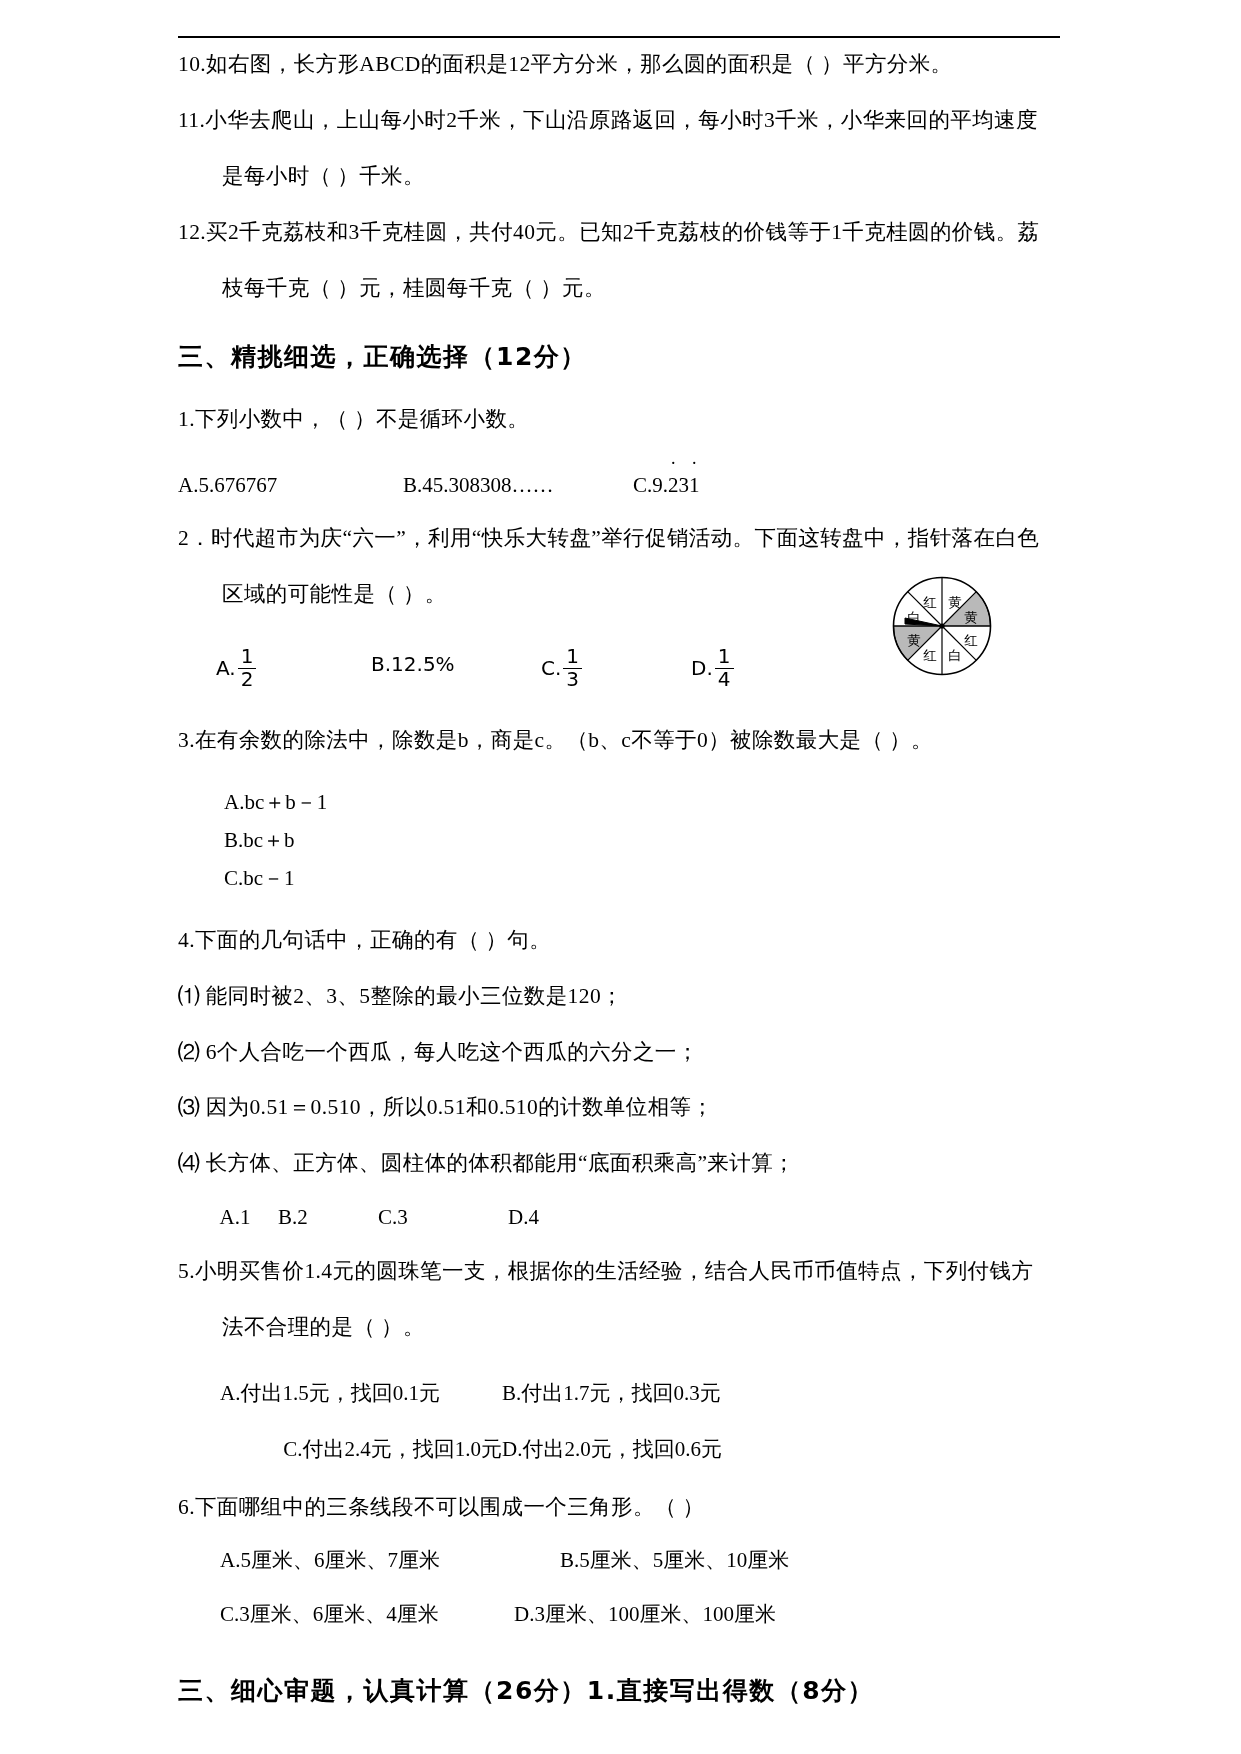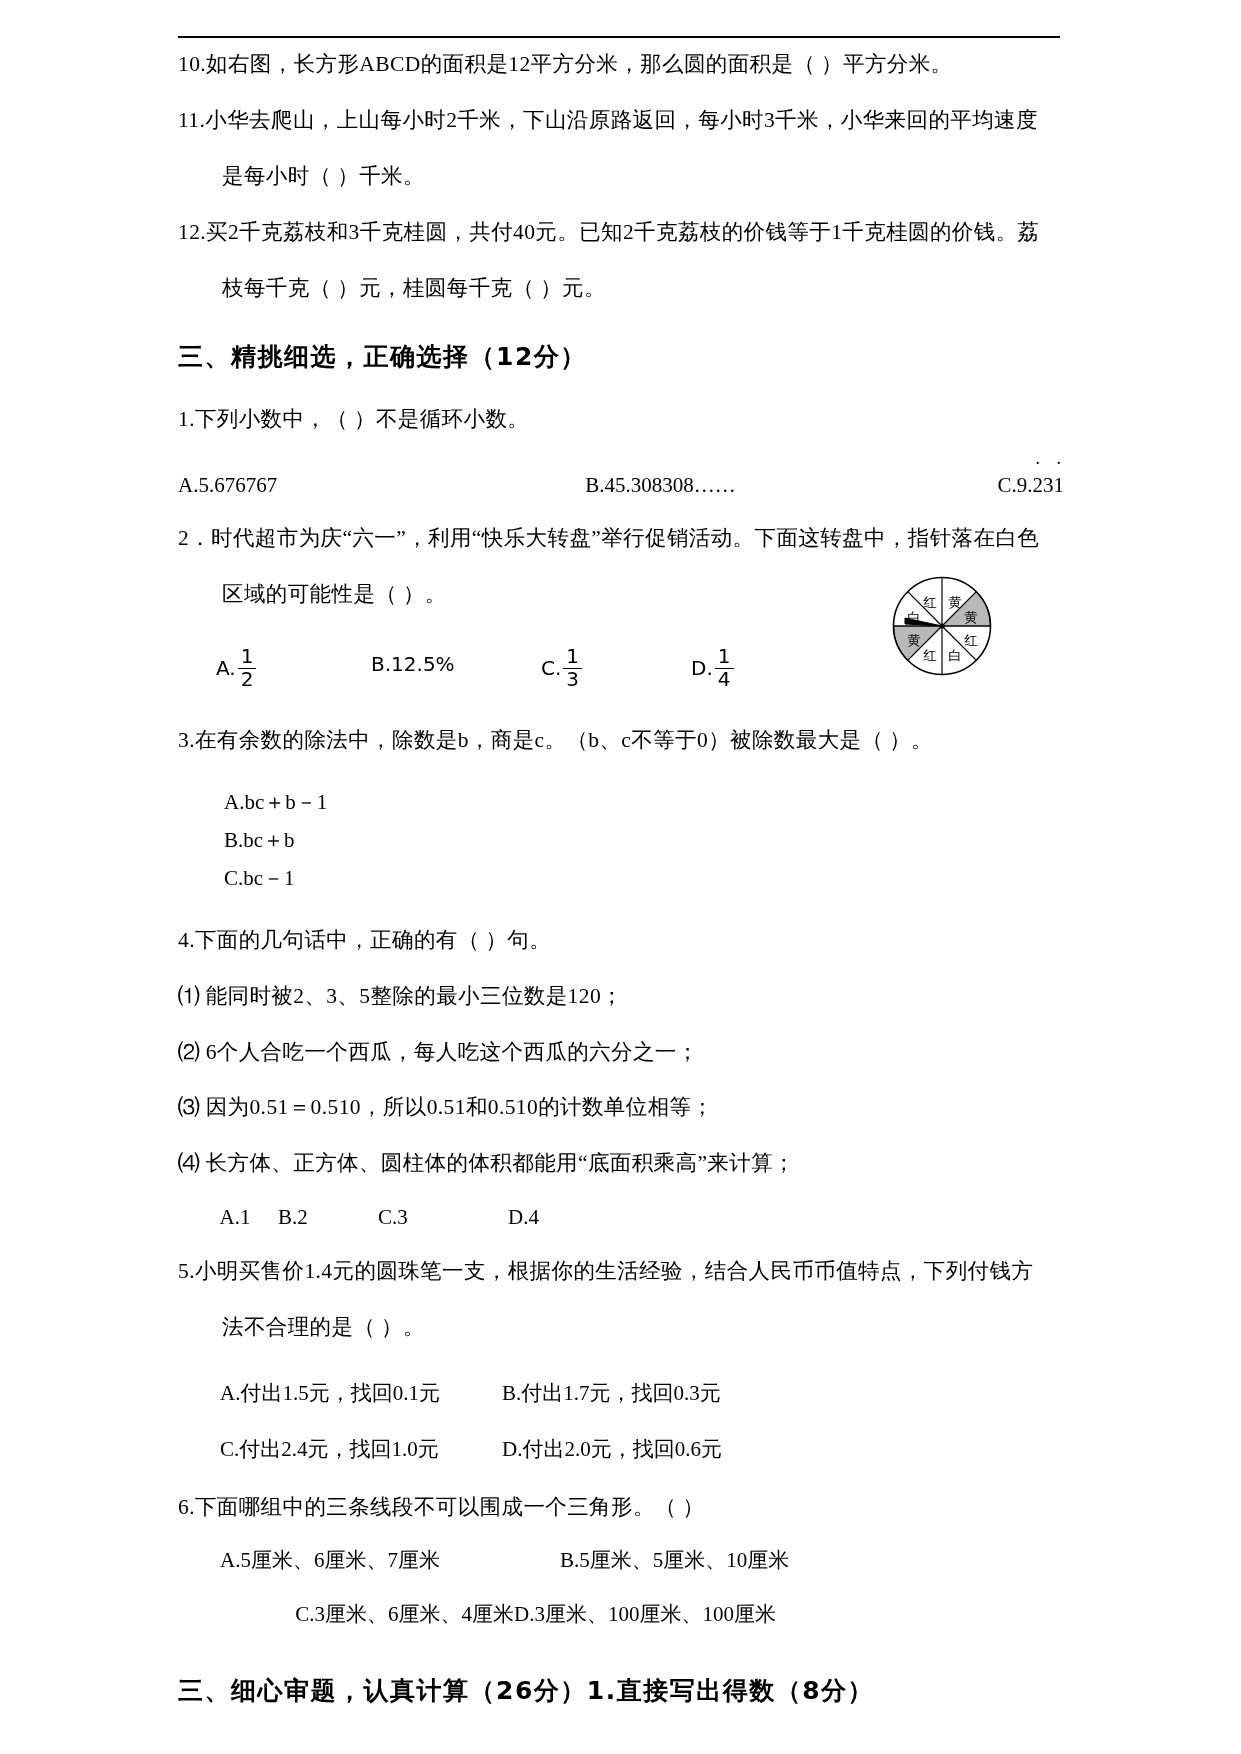--- a/index.html
+++ b/index.html
@@ -122,21 +122,21 @@
     <p class="q">11.小华去爬山，上山每小时2千米，下山沿原路返回，每小时3千米，小华来回的平均速度</p>
     <p class="q cont">是每小时（      ）千米。</p>
 
     <p class="q">12.买2千克荔枝和3千克桂圆，共付40元。已知2千克荔枝的价钱等于1千克桂圆的价钱。荔</p>
     <p class="q cont">枝每千克（      ）元，桂圆每千克（      ）元。</p>
 
     <div class="section-head">三、精挑细选，正确选择（12分）</div>
 
     <p class="q">1.下列小数中，（       ）不是循环小数。</p>
 
-    <div class="opts" style="margin-top:26px;justify-content:space-between;">
+    <div class="opts" style="margin-top:26px;">
       <span class="o" style="width:225px;">A.5.676767</span>
       <span class="o" style="width:230px;">B.45.308308……</span>
       <span class="o">
         <span>C.9.</span><span class="rep">2</span><span>3</span><span class="rep">1</span>
       </span>
     </div>
 
     <p class="q narrow" style="width:886px;">2．时代超市为庆“六一”，利用“快乐大转盘”举行促销活动。下面这转盘中，指针落在白色</p>
     <p class="q cont narrow">区域的可能性是（     ）。</p>
 
@@ -177,33 +177,33 @@
 
     <p class="q">5.小明买售价1.4元的圆珠笔一支，根据你的生活经验，结合人民币币值特点，下列付钱方</p>
     <p class="q cont">法不合理的是（        ）。</p>
 
     <div class="opts" style="padding-left:42px;margin-top:26px;margin-bottom:18px;">
       <span class="o" style="width:282px;">A.付出1.5元，找回0.1元</span>
       <span class="o">B.付出1.7元，找回0.3元</span>
     </div>
 
     <div class="opts" style="padding-left:42px;margin-top:18px;margin-bottom:18px;">
-      <span class="o" style="width:282px;">C.付出2.4元，找回1.0元</span>
+      <span class="o" style="width:282px;text-align:right;">C.付出2.4元，找回1.0元</span>
       <span class="o">D.付出2.0元，找回0.6元</span>
     </div>
 
     <p class="q">6.下面哪组中的三条线段不可以围成一个三角形。（       ）</p>
 
     <div class="opts" style="padding-left:42px;margin-bottom:16px;gap:46px;">
       <span class="o" style="width:294px;">A.5厘米、6厘米、7厘米</span>
       <span class="o">B.5厘米、5厘米、10厘米</span>
     </div>
 
     <div class="opts" style="padding-left:42px;margin-top:16px;margin-bottom:16px;">
-      <span class="o" style="width:294px;text-align:right;">C.3厘米、6厘米、4厘米</span>
+      <span class="o" style="width:294px;">C.3厘米、6厘米、4厘米</span>
       <span class="o">D.3厘米、100厘米、100厘米</span>
     </div>
 
     <div class="section-head last">三、细心审题，认真计算（26分）1.直接写出得数（8分）</div>
 
   </div>
 
   <div class="spinner-wrap">
     <svg width="140" height="140" viewBox="0 0 140 140">
 

